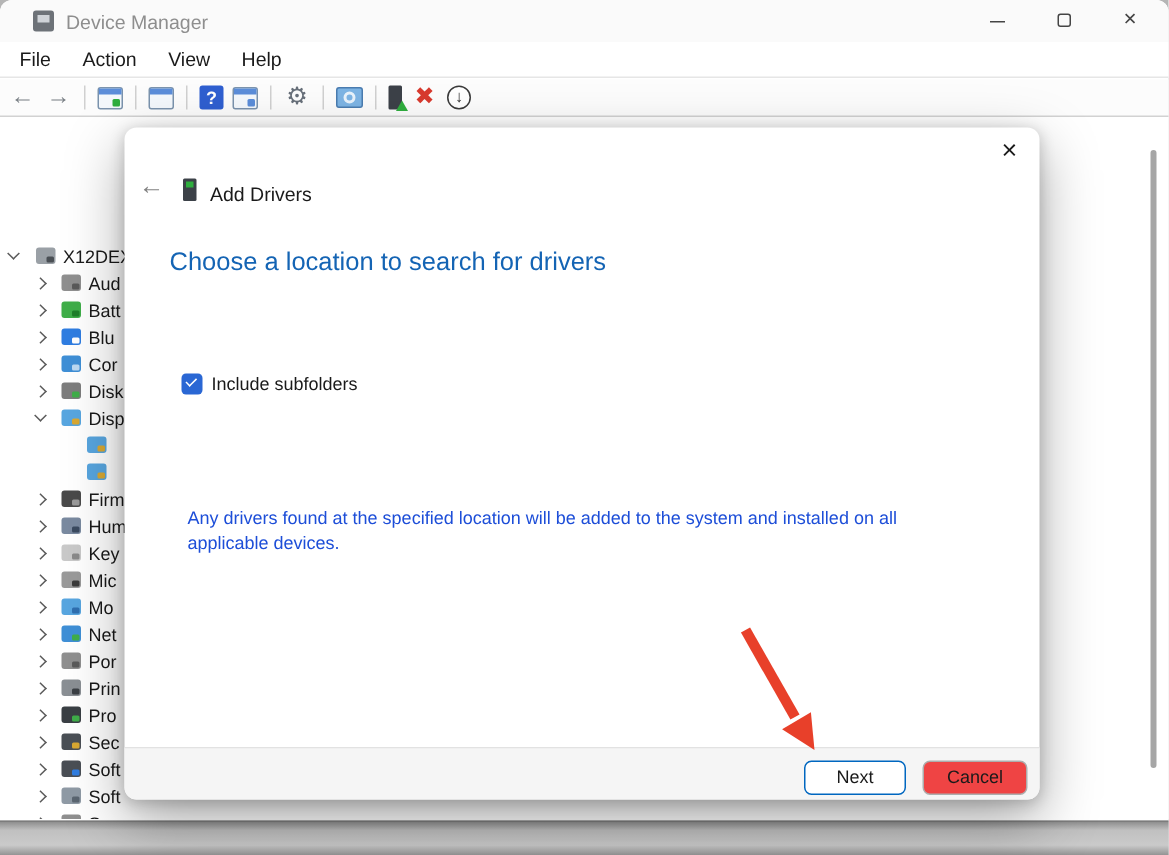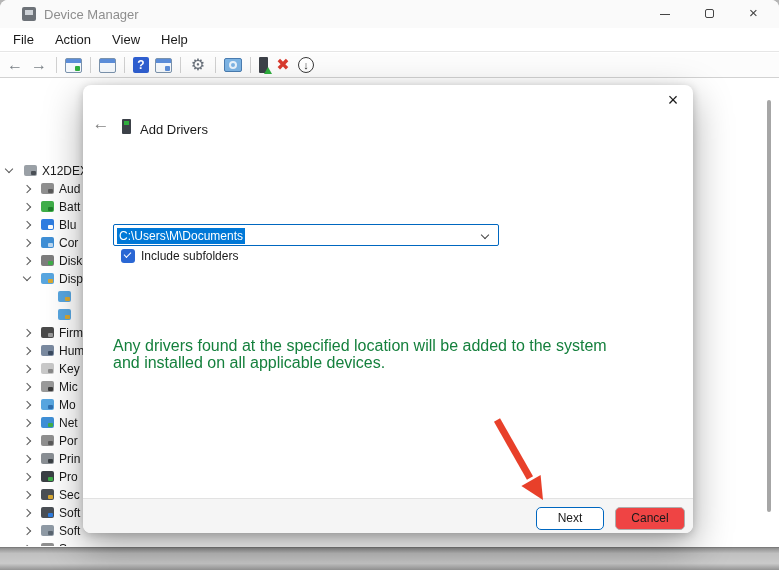--- a/index.html
+++ b/index.html
@@ -62,21 +62,21 @@
   .dlg-title { position:absolute; left:57px; top:37px; font-size:13px; color:#1a1a1a; }
   .dlg-heading { position:absolute; left:30px; top:80px; font-size:17px; color:var(--heading_blue); }
   .combo { position:absolute; left:30px; top:139px; width:386px; height:22px; background:#fff; border:1px solid var(--accent_blue); border-radius:2px; }
   .combo .sel { position:absolute; left:3px; top:3px; font-size:12px; color:#fff; background:var(--selection_blue); padding:0 2px; line-height:16px; white-space:nowrap; }
   .combo .cchev { position:absolute; right:10px; top:7px; width:6px; height:6px; border-right:1.3px solid #444; border-bottom:1.3px solid #444; transform:rotate(45deg); }
   .browse-btn { position:absolute; left:429px; top:137px; width:84px; height:26px; background:#fdfdfd; border:1px solid #8f8f8f; border-radius:4px; font-size:12px; color:#1a1a1a; text-align:center; line-height:24px; cursor:default; }
   .chkrow { position:absolute; left:38px; top:164px; height:16px; }
   .chk { position:absolute; left:0; top:0; width:14px; height:14px; background:var(--checkbox_blue); border-radius:3px; }
   .chk i { position:absolute; left:3px; top:3px; width:7px; height:4px; border-left:1.6px solid #fff; border-bottom:1.6px solid #fff; transform:rotate(-45deg); display:block; }
   .chklabel { position:absolute; left:20px; top:0; font-size:12px; color:#1a1a1a; white-space:nowrap; }
-  .dlg-body { position:absolute; left:30px; top:252px; width:502px; font-size:16px; line-height:17px; color:#15803d; }
+  .dlg-body { position:absolute; left:42px; top:252px; width:502px; font-size:12px; line-height:17px; color:#1d4ed8; }
   .dlg-footer { position:absolute; left:0; top:413px; width:100%; height:35px; background:#f5f5f5; border-top:1px solid #e2e2e2; border-radius:0 0 8px 8px; }
   .btn { position:absolute; height:23px; font-size:12px; color:#1a1a1a; text-align:center; line-height:21px; border-radius:5px; cursor:default; }
   .btn-next { left:453px; top:8px; width:68px; background:#fff; border:1.5px solid var(--accent_blue); }
   .btn-cancel { left:532px; top:8px; width:70px; background:#ef4444; border:1px solid #adadad; }
 
   
   .anno-arrow { position:absolute; left:480px; top:408px; z-index:50; pointer-events:none; }
 </style>
 </head>
 <body>
@@ -298,25 +298,22 @@
 
   <div class="bottom-strip"></div>
 
   <div class="dialog">
     <div class="dlg-close">×</div>
     <div class="dlg-back">←</div>
     <div class="dlg-appicon">
         <i></i>
       </div>
     <div class="dlg-title">Add Drivers</div>
-
-    <div class="combo">
-      <span class="sel">C:\Users\M\Documents</span>
-      <span class="cchev"></span>
-    </div>
+    <div class="dlg-heading">Choose a location to search for drivers</div>
+
 
     <div class="chkrow">
       <span class="chk">
           <i></i>
         </span>
       <span class="chklabel">Include subfolders</span>
     </div>
 
     <div class="dlg-body">Any drivers found at the specified location will be added to the system and installed on all applicable devices.</div>
 

